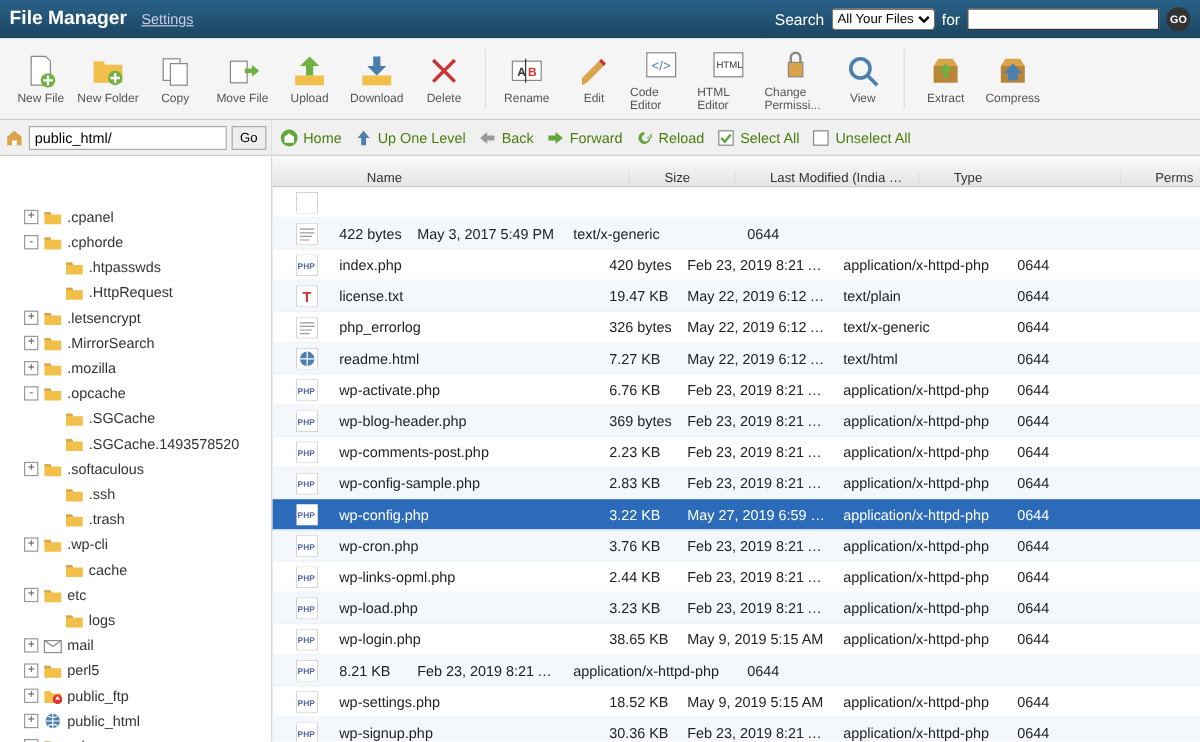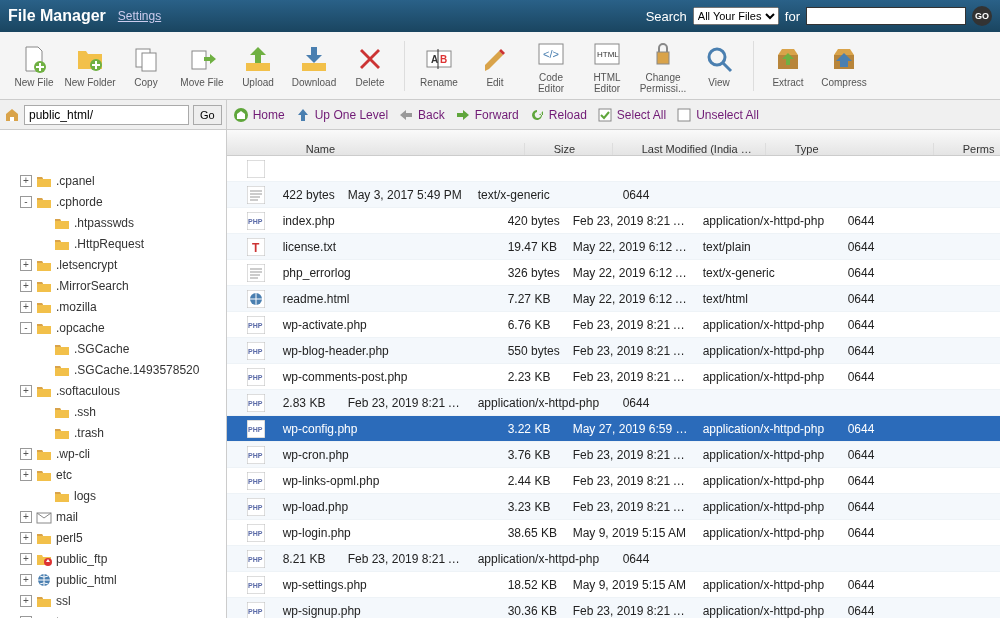--- a/index.html
+++ b/index.html
@@ -11,40 +11,40 @@
 .spacer { flex: 1; }
 .search-label { color: #fff; font-size: 13px; margin-right: 6px; }
 .search-select { font-size: 11px; height: 18px; margin-right: 6px; }
 .for-label { color: #fff; font-size: 13px; margin-right: 6px; }
 .search-input { width: 160px; height: 18px; border: 1px solid #333; font-size: 11px; }
 .go-btn { width: 20px; height: 20px; border-radius: 50%; background: #333; color: #fff; border: none; margin-left: 6px; font-size: 9px; font-weight: bold; cursor: pointer; }
 
 .toolbar { background: #f5f5f5; border-bottom: 1px solid #ccc; height: 68px; display: flex; align-items: center; padding: 0 8px; gap: 4px; }
 .tool-btn { display: flex; flex-direction: column; align-items: center; justify-content: center; width: 52px; height: 60px; cursor: pointer; border-radius: 3px; }
 .tool-icon-big { width: 32px; height: 32px; display: flex; align-items: center; justify-content: center; }
-.tool-label { font-size: 10px; color: #555; text-align: center; margin-top: 2px; line-height: 11px; }
+.tool-label { font-size: 10px; color: #555; margin-top: 2px; line-height: 11px; }
 .tool-sep { width: 1px; height: 50px; background: #ddd; margin: 0 4px; }
 
 .main { display: flex; height: 524px; }
 .left-panel { width: 310px; border-right: 1px solid #ccc; display: flex; flex-direction: column; gap: 36px; }
 .path-bar { height: 30px; display: flex; align-items: center; padding: 4px; background: #f0f0f0; border-bottom: 1px solid #ccc; }
 .path-input { flex: 1; height: 20px; border: 1px solid #aaa; font-size: 12px; padding: 0 4px; margin: 0 4px; }
 .go-path { height: 20px; border: 1px solid #aaa; background: #eee; cursor: pointer; font-size: 11px; padding: 0 6px; }
 .home-icon-sm { width: 16px; height: 16px; }
 .tree { flex: 1; overflow-y: auto; padding: 4px 2px; }
 .tree-node { display: flex; align-items: center; height: 21px; font-size: 12px; color: #333; cursor: pointer; white-space: nowrap; }
 .tree-toggle { width: 12px; height: 12px; border: 1px solid #999; display: inline-flex; align-items: center; justify-content: center; font-size: 10px; line-height: 10px; margin-right: 4px; color: #555; background: #fff; }
 .tree-blank { width: 12px; height: 12px; margin-right: 4px; }
 .folder-ico { width: 16px; height: 14px; margin-right: 4px; }
 .pad1 { padding-left: 18px; }
 .pad2 { padding-left: 36px; }
 
 .right-panel { flex: 1; display: flex; flex-direction: column; }
 .nav-bar { height: 30px; background: #f0f0f0; border-bottom: 1px solid #ccc; display: flex; align-items: center; padding: 0 6px; gap: 10px; }
-.nav-item { display: flex; align-items: center; gap: 4px; font-size: 12px; color: #701a75; cursor: pointer; }
+.nav-item { display: flex; align-items: center; gap: 4px; font-size: 12px; color: #4d7c0f; cursor: pointer; }
 .nav-icon { width: 16px; height: 16px; }
 
 .grid-header { height: 26px; background: linear-gradient(to bottom, #fafafa, #e4e4e4); border-bottom: 1px solid #ccc; display: flex; align-items: flex-end; font-size: 11px; color: #333; gap: 23px; }
 .col { padding: 0 6px; border-right: 1px solid #ddd; overflow: hidden; text-overflow: ellipsis; white-space: nowrap; }
 .col-icon { width: 50px; }
 .col-name { width: 225px; }
 .col-size { width: 65px; }
 .col-mod { width: 130px; }
 .col-type { width: 145px; }
 .col-perms { width: 55px; }
@@ -335,20 +335,28 @@
           <span>.trash</span>
         </div>
         <div class="tree-node pad1">
           <span class="tree-toggle">+</span>
           <svg class="folder-ico" viewBox="0 0 16 14">
             <path fill="#f2c04a" d="M1 3h5l1 2h8v8H1z"></path>
             <path fill="#d9a34a" d="M1 3h5l1 2H1z"></path>
           </svg>
           <span>.wp-cli</span>
         </div>
+        <div class="tree-node pad2">
+          <span class="tree-blank"></span>
+          <svg class="folder-ico" viewBox="0 0 16 14">
+            <path fill="#f2c04a" d="M1 3h5l1 2h8v8H1z"></path>
+            <path fill="#d9a34a" d="M1 3h5l1 2H1z"></path>
+          </svg>
+          <span>cache</span>
+        </div>
         <div class="tree-node pad1">
           <span class="tree-toggle">+</span>
           <svg class="folder-ico" viewBox="0 0 16 14">
             <path fill="#f2c04a" d="M1 3h5l1 2h8v8H1z"></path>
             <path fill="#d9a34a" d="M1 3h5l1 2H1z"></path>
           </svg>
           <span>etc</span>
         </div>
         <div class="tree-node pad2">
           <span class="tree-blank"></span>
@@ -571,21 +579,21 @@
         <div class="row">
           <div class="col col-icon">
             <div class="file-ico">
               <svg viewBox="0 0 18 18">
                 <rect width="18" height="18" fill="#fff" stroke="#bbb"></rect>
                 <text x="1" y="12" font-size="7" fill="#5b6ba8" font-weight="bold">PHP</text>
               </svg>
             </div>
           </div>
           <div class="col col-name">wp-blog-header.php</div>
-          <div class="col col-size">550 bytes</div>
+          <div class="col col-size">369 bytes</div>
           <div class="col col-mod">Feb 23, 2019 8:21 AM</div>
           <div class="col col-type">application/x-httpd-php</div>
           <div class="col col-perms">0644</div>
         </div>
         <div class="row">
           <div class="col col-icon">
             <div class="file-ico">
               <svg viewBox="0 0 18 18">
                 <rect width="18" height="18" fill="#fff" stroke="#bbb"></rect>
                 <text x="1" y="12" font-size="7" fill="#5b6ba8" font-weight="bold">PHP</text>
@@ -600,20 +608,21 @@
         </div>
         <div class="row">
           <div class="col col-icon">
             <div class="file-ico">
               <svg viewBox="0 0 18 18">
                 <rect width="18" height="18" fill="#fff" stroke="#bbb"></rect>
                 <text x="1" y="12" font-size="7" fill="#5b6ba8" font-weight="bold">PHP</text>
               </svg>
             </div>
           </div>
+          <div class="col col-name">wp-config-sample.php</div>
           <div class="col col-size">2.83 KB</div>
           <div class="col col-mod">Feb 23, 2019 8:21 AM</div>
           <div class="col col-type">application/x-httpd-php</div>
           <div class="col col-perms">0644</div>
         </div>
         <div class="row selected">
           <div class="col col-icon">
             <div class="file-ico">
               <svg viewBox="0 0 18 18">
                 <rect width="18" height="18" fill="#fff" stroke="#bbb"></rect>

